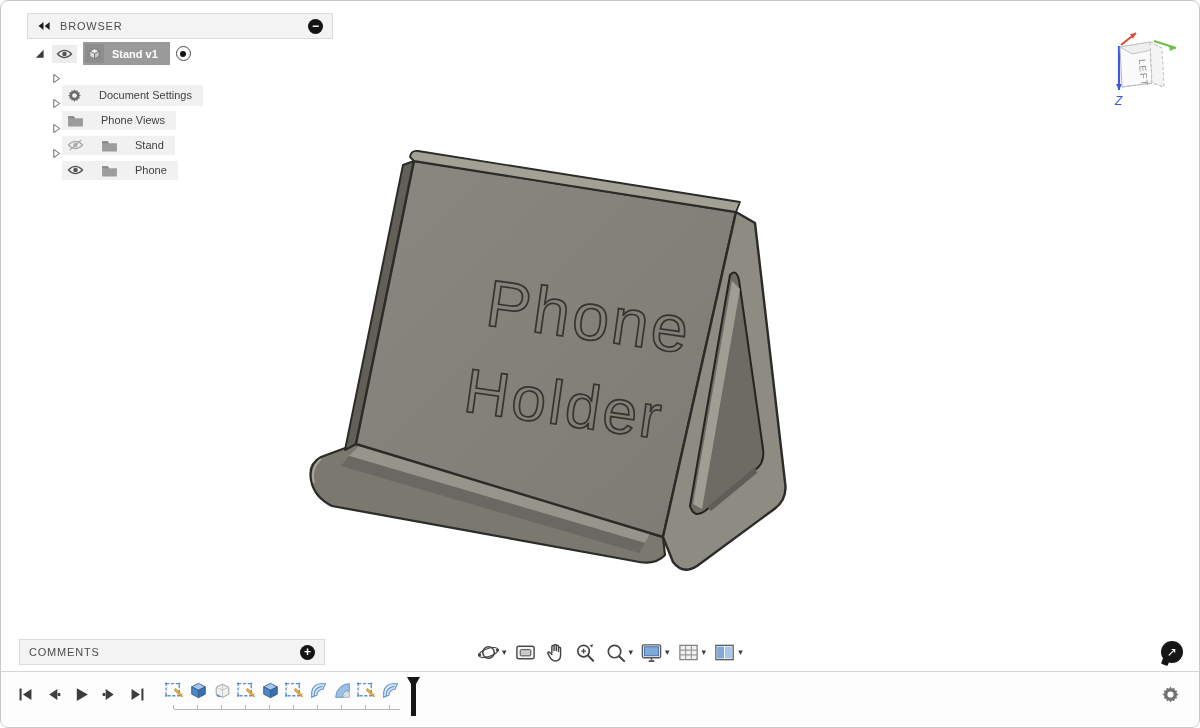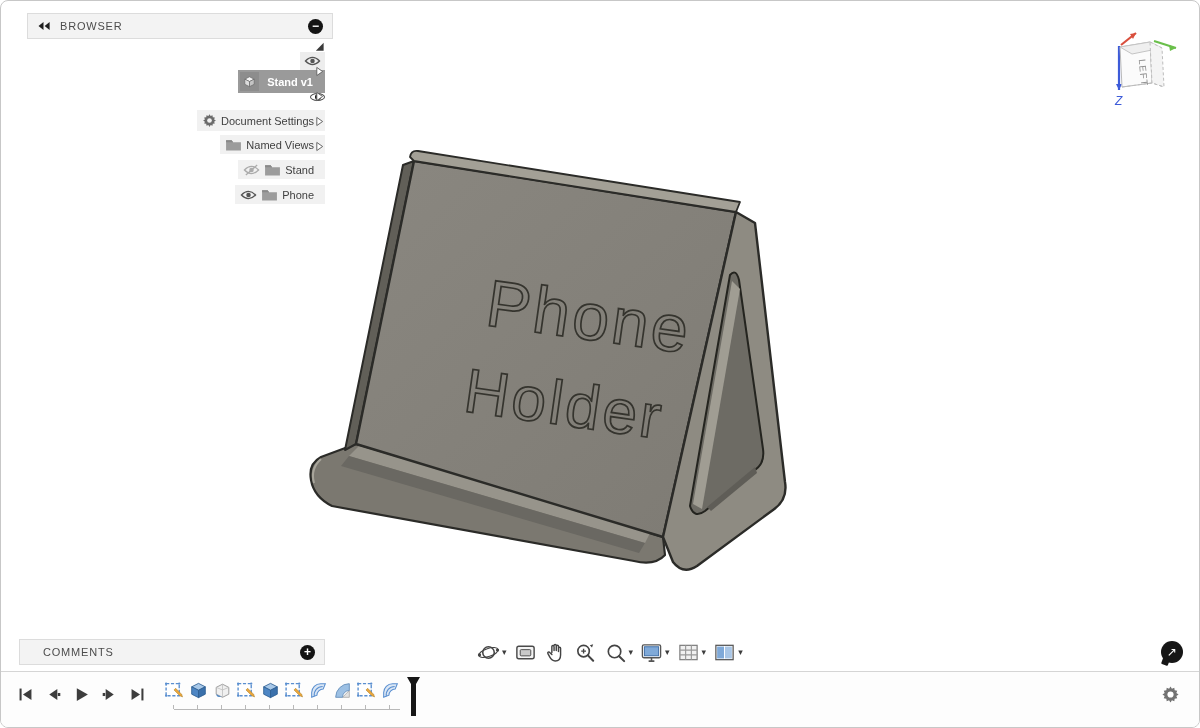--- a/index.html
+++ b/index.html
@@ -14,26 +14,26 @@
     background:#f3f3f3;border:1px solid #dcdcdc;height:26px;padding:0 9px;gap:9px;
   }
   .panel-bar .bar-title{font-size:11px;letter-spacing:.8px;color:#4c4c4c;}
   .bar-spacer{flex:1;}
   .circle-btn{
     width:15px;height:15px;border-radius:50%;background:#141414;color:#fff;
     font-size:12px;line-height:14px;text-align:center;font-weight:bold;cursor:pointer;flex:0 0 auto;
   }
   #browser-bar{left:18px;top:12px;width:306px;margin-left:8px;}
   #comments-bar{left:18px;top:638px;width:306px;}
-  #comments-bar .bar-title{margin-left:14px;}
+  #comments-bar .bar-title{}
   
   .tree{position:absolute;left:18px;top:40px;width:306px;}
-  .tree-row{display:flex;align-items:flex-end;height:25px;flex-direction:column;}
+  .tree-row{display:flex;align-items:center;height:25px;}
   .tree-row .expander{width:12px;display:inline-flex;justify-content:center;}
-  .row-chip{display:inline-flex;align-items:center;gap:4px;background:#f1f1f1;padding:3px 11px 3px 5px;margin-top:33px;}
+  .row-chip{display:inline-flex;align-items:center;gap:17px;background:#f1f1f1;padding:3px 11px 3px 5px;margin-top:33px;}
   .tree-label{font-size:11px;color:#3f3f3f;white-space:nowrap;}
   .indent-root{margin-left:14px;}
   .indent-child{margin-left:31px;}
   .eye-chip{background:#ededed;padding:3px 4px;display:inline-flex;margin-left:7px;}
   .sel-chip{display:inline-flex;align-items:center;gap:8px;background:#9a9a9a;padding:2px 12px 2px 2px;margin-left:6px;}
   .sel-chip .tree-label{color:#fff;font-weight:bold;}
   .cube-chip{width:19px;height:19px;background:#8d8d8d;display:inline-flex;align-items:center;justify-content:center;}
   .radio-outer{width:15px;height:15px;border-radius:50%;border:1.6px solid #4a4a4a;background:#fff;
     display:inline-flex;align-items:center;justify-content:center;margin-left:6px;box-sizing:border-box;}
   .radio-dot{width:6px;height:6px;border-radius:50%;background:#141414;}
@@ -134,21 +134,21 @@
             <path d="M2 1.5 L8.5 6 L2 10.5 Z" fill="#fff" stroke="#666" stroke-width="1.1"></path>
           </svg>
       </span>
       <span class="row-chip">
         <span class="icon-slot">
           <svg width="17" height="13" viewBox="0 0 18 14">
               <path d="M1 2.5 h6 l1.6 2 H17 v9 H1 Z" fill="#9c9c9c"></path>
               <path d="M1 2.5 h6 l1.6 2 H1 Z" fill="#898989"></path>
             </svg>
         </span>
-        <span class="tree-label">Named Views</span>
+        <span class="tree-label">Phone Views</span>
       </span>
     </div>
 
     <div class="tree-row">
       <span class="expander indent-child">
         <svg width="9" height="11" viewBox="0 0 10 12">
             <path d="M2 1.5 L8.5 6 L2 10.5 Z" fill="#fff" stroke="#666" stroke-width="1.1"></path>
           </svg>
       </span>
       <span class="row-chip">

